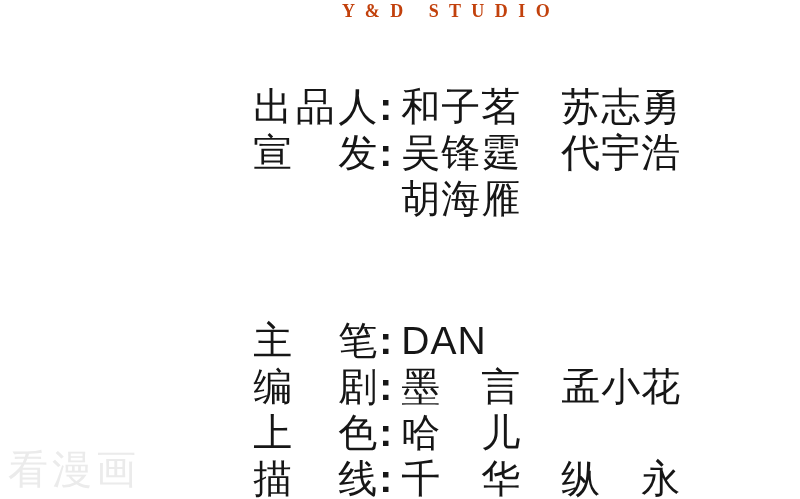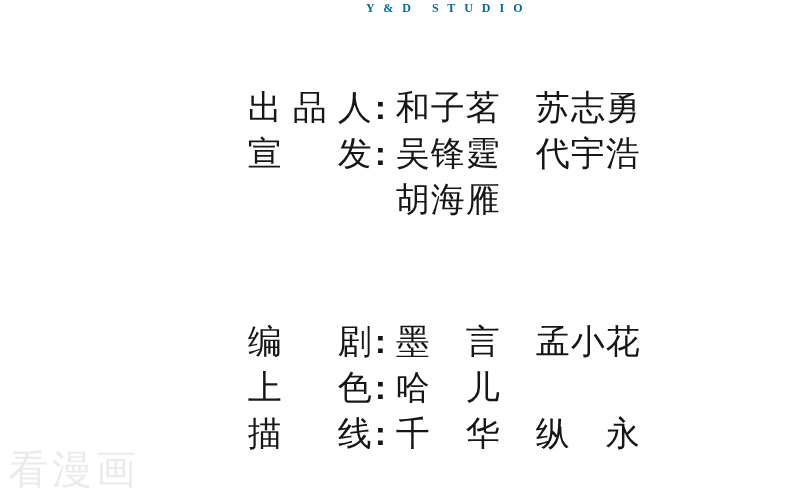--- a/index.html
+++ b/index.html
@@ -10,39 +10,39 @@
     width: 800px;
     height: 499px;
     position: relative;
     overflow: hidden;
     background: #ffffff;
     font-family: "Liberation Sans", "DejaVu Sans", sans-serif;
   }
   .studio-header {
     position: absolute;
     top: 1px;
-    left: 366px;
+    left: 342px;
     font-family: "Liberation Serif", "DejaVu Serif", serif;
     font-weight: bold;
-    font-size: 12px;
+    font-size: 18px;
     letter-spacing: 3px;
-    color: #0369a1;
+    color: #c2410c;
     white-space: pre;
   }
   .credits-block {
     position: absolute;
     left: 210px;
     color: #161616;
   }
   .credits-top { top: 38px; }
   .credits-bottom { top: 272px; }
   .credit-line {
     height: 46px;
     line-height: 46px;
-    font-size: 34px;
+    font-size: 39px;
     white-space: pre;
   }
   .credit-role {
     display: inline-block;
     vertical-align: top;
     width: 124px;
     text-align: justify;
     text-align-last: justify;
     text-justify: inter-character;
   }
@@ -82,20 +82,23 @@
   <div class="credit-line">
     <span class="credit-role">宣发</span><span class="credit-colon">:</span><span class="credit-names">吴锋霆　代宇浩</span>
   </div>
   <div class="credit-line">
     <span class="credit-role"></span><span class="credit-colon"></span><span class="credit-names">胡海雁</span>
   </div>
 </div>
 
 <div class="credits-block credits-bottom">
   <div class="credit-line">
+    <span class="credit-role">主笔</span><span class="credit-colon">:</span><span class="credit-names">DAN</span>
+  </div>
+  <div class="credit-line">
     <span class="credit-role">编剧</span><span class="credit-colon">:</span><span class="credit-names">墨　言　孟小花</span>
   </div>
   <div class="credit-line">
     <span class="credit-role">上色</span><span class="credit-colon">:</span><span class="credit-names">哈　儿</span>
   </div>
   <div class="credit-line">
     <span class="credit-role">描线</span><span class="credit-colon">:</span><span class="credit-names">千　华　纵　永</span>
   </div>
   <div class="credit-line">
     

